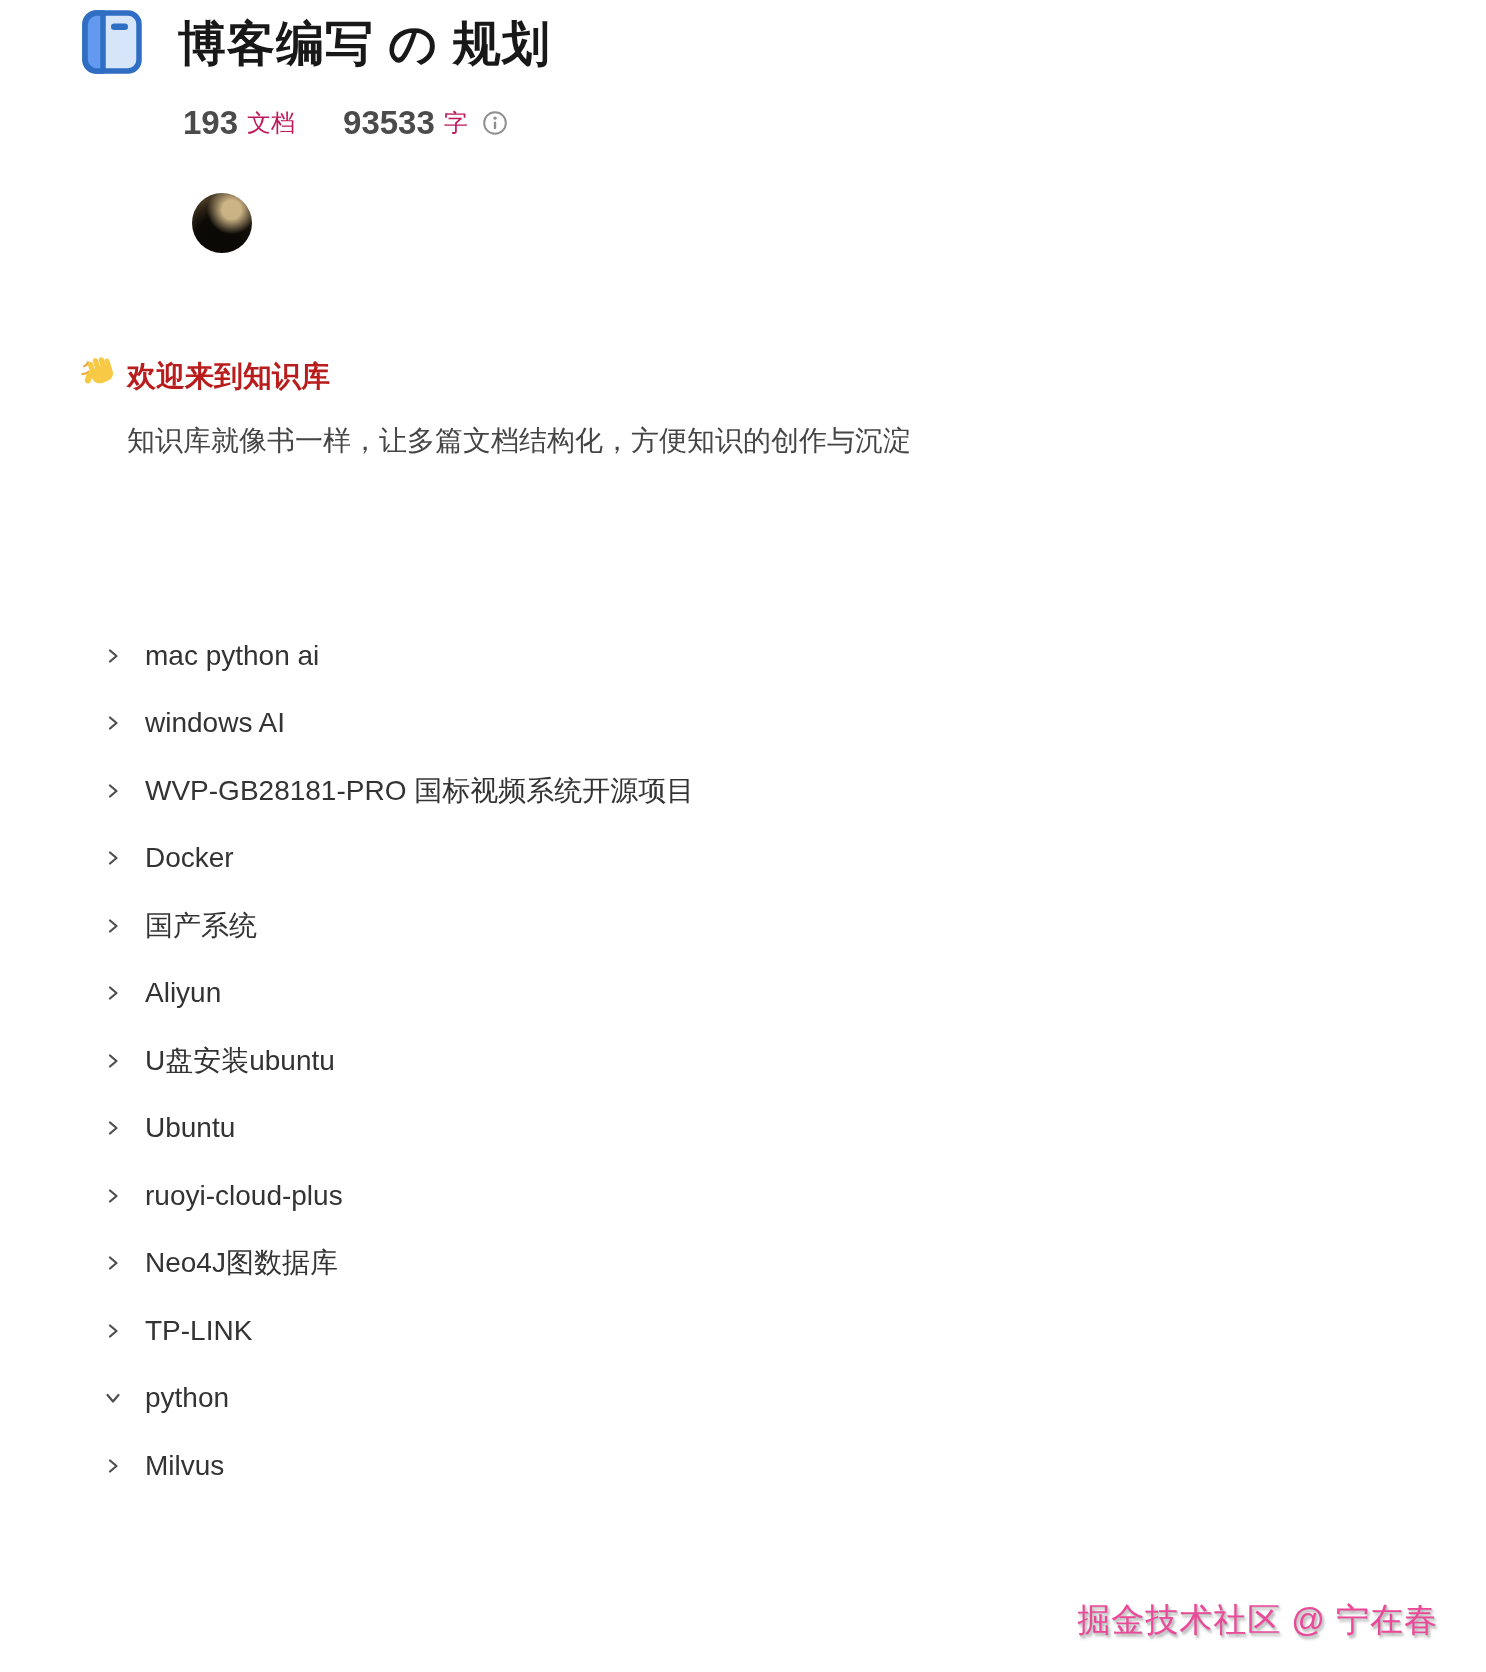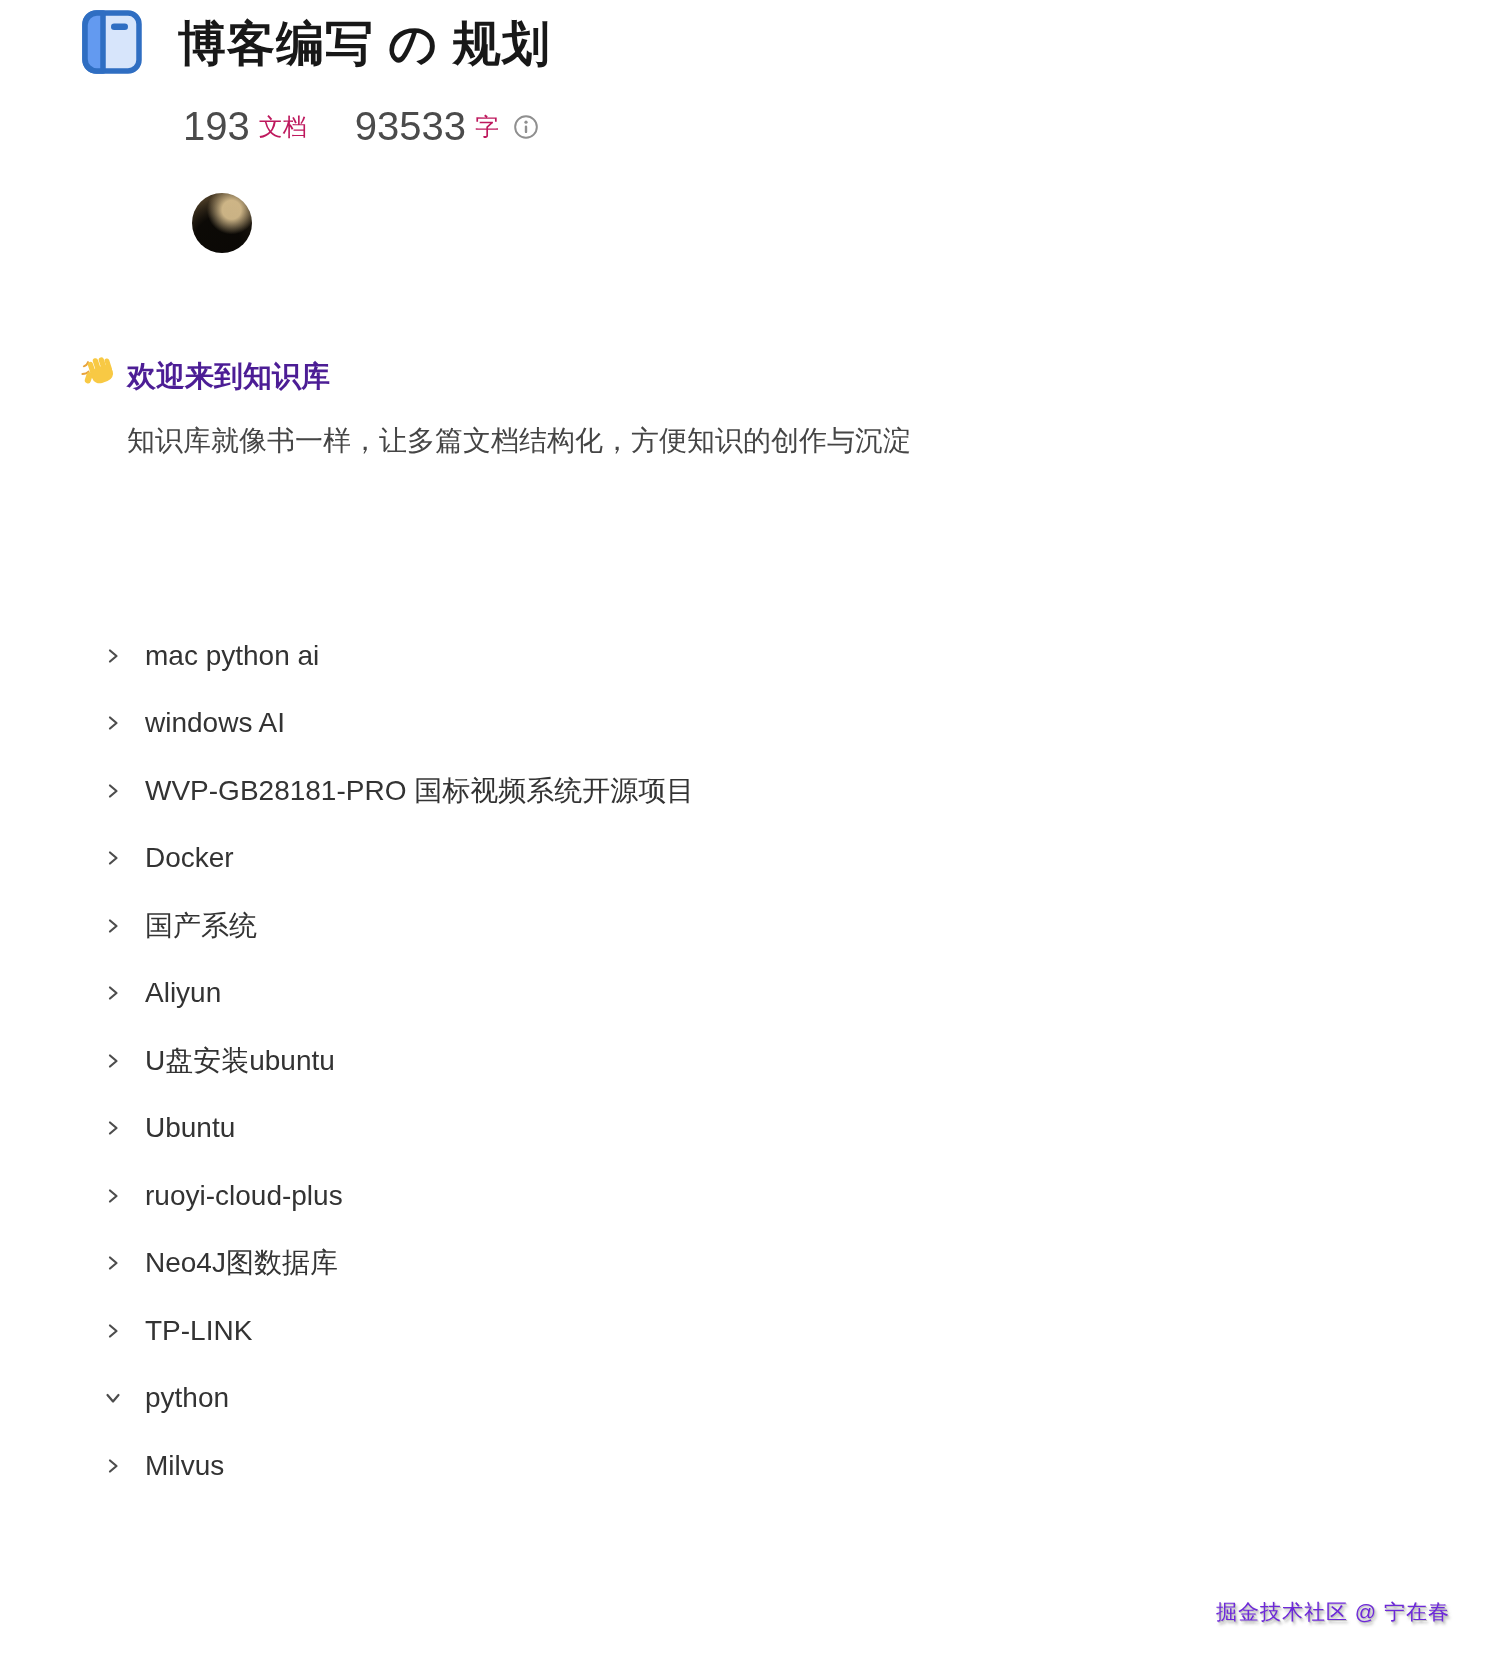--- a/index.html
+++ b/index.html
@@ -5,50 +5,50 @@
   * { margin:0; padding:0; box-sizing:border-box; }
   html,body { background:#ffffff; }
   body { font-family:"Liberation Sans","DejaVu Sans",sans-serif; color:#1f1f1f; }
   .page { position:relative; width:1486px; height:1672px; background:#ffffff; overflow:hidden; }
 
   
   .book-icon { position:absolute; left:82px; top:10px; width:60px; height:64px; }
   .page-title { position:absolute; left:178px; top:12px; font-size:48px; line-height:64px;
                 font-weight:700; color:#181818; letter-spacing:1px; white-space:nowrap; }
   .stats { position:absolute; left:183px; top:104px; display:flex; align-items:center; white-space:nowrap; }
-  .stat-num { font-size:40px; font-weight:400; color:#4b4b4b; }
+  .stat-num { font-size:33px; font-weight:700; color:#4b4b4b; }
   .stat-label { font-size:24px; color:#be185d; margin-left:9px; }
   .stat-gap { width:48px; }
   .info-icon { margin-left:14px; width:26px; height:26px; display:inline-flex; cursor:pointer; }
   .avatar { position:absolute; left:192px; top:193px; width:60px; height:60px; border-radius:50%;
             cursor:pointer; overflow:hidden;
             background:
               radial-gradient(circle at 66% 28%, rgba(222,196,146,0.9) 0 16%, rgba(222,196,146,0) 42%),
               radial-gradient(circle at 42% 78%, rgba(10,8,5,0.95) 0 38%, rgba(10,8,5,0) 70%),
               linear-gradient(140deg, #52422a 0%, #2b2215 48%, #0e0b07 100%); }
 
   
   .wave-emoji { position:absolute; left:80px; top:354px; width:38px; height:38px; }
   .welcome-heading { position:absolute; left:127px; top:358px; font-size:29px; line-height:36px;
-                     font-weight:700; color:#4c1d95; white-space:nowrap; }
+                     font-weight:700; color:#b91c1c; white-space:nowrap; }
   .welcome-desc { position:absolute; left:127px; top:424px; font-size:28px; line-height:34px;
                   font-weight:400; color:#454545; white-space:nowrap; }
 
   
   .tree { position:absolute; left:0; top:622px; width:1318px; }
   .tree-item { height:67.5px; display:flex; align-items:center; padding-left:103px; cursor:pointer; }
   .chev { width:20px; height:20px; display:inline-flex; align-items:center; justify-content:center;
           margin-right:22px; flex:0 0 auto; }
   .chev svg { display:block; }
   .chev.expanded svg { transform:rotate(90deg); }
   .tree-label { font-size:28px; color:#333333; white-space:nowrap; }
 
   
-  .watermark { position:absolute; right:36px; top:1598px; font-size:21px; letter-spacing:1px;
-               color:#6d28d9; white-space:nowrap;
+  .watermark { position:absolute; right:48px; top:1598px; font-size:33px; letter-spacing:1px;
+               color:#ec4899; white-space:nowrap;
                text-shadow:1px 1px 0 #c2c2c2, 2px 3px 3px rgba(96,96,96,0.55); }
 </style>
 </head>
 <body>
 
 <div class="page">
 
   <div class="book-icon">
     <svg width="60" height="64" viewBox="0 0 60 64">
       <rect x="3" y="3" width="54" height="58" rx="11" fill="#d7e5fb" stroke="#2f6ec2" stroke-width="5.5"></rect>

